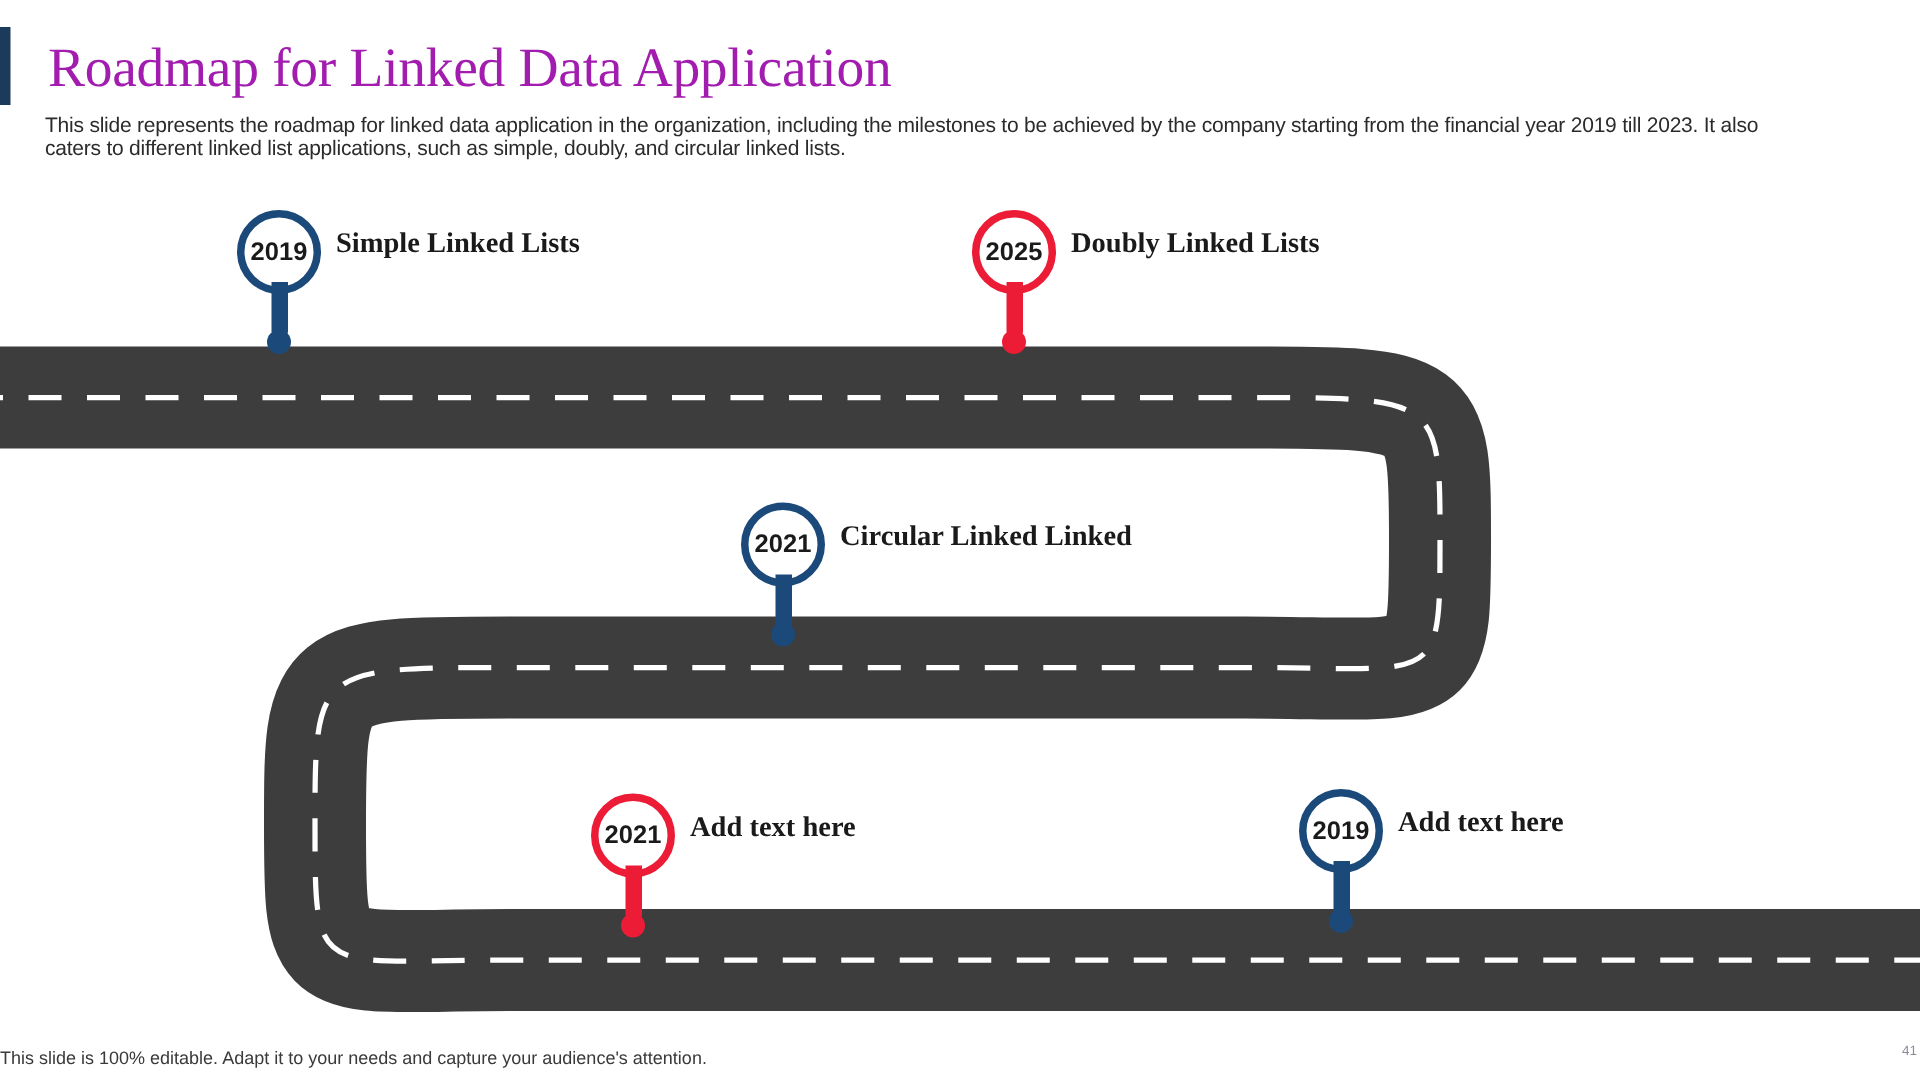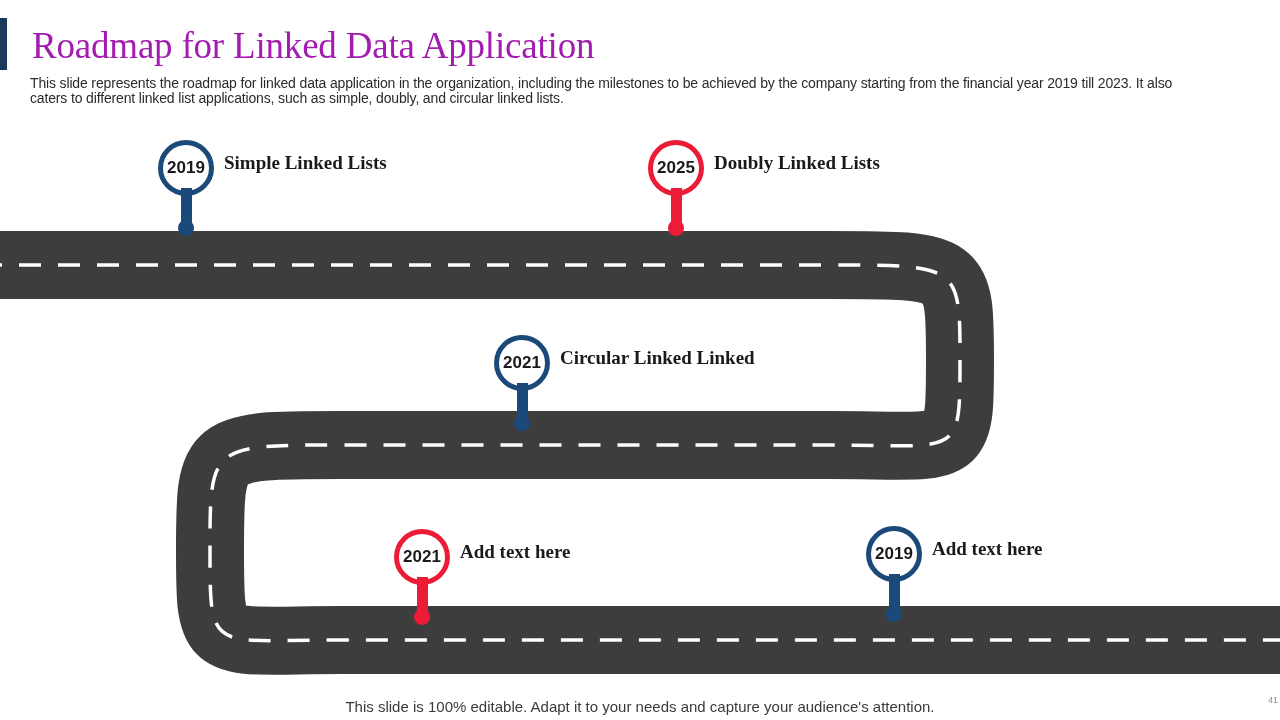--- a/index.html
+++ b/index.html
@@ -13,22 +13,22 @@
   .page-title{
     position:absolute;left:32px;top:24px;
     font-family:"Liberation Serif", serif;
     font-size:37px;color:#a21caf;letter-spacing:-0.2px;white-space:nowrap;
   }
   .page-subtitle{
     position:absolute;left:30px;top:76px;width:1165px;
     font-size:14px;line-height:15px;color:#2b2b2b;letter-spacing:-0.15px;
   }
   .footer-note{
-    position:absolute;left:0;top:698px;width:1280px;text-align:center;
-    font-size:15px;color:#3a3a3a;
+    position:absolute;left:0;top:698px;width:1280px;text-align:left;
+    font-size:12px;color:#3a3a3a;
   }
   .page-number{
     position:absolute;right:2px;top:695px;font-size:9px;color:#8a8a99;
   }
 
   
   .road-wrap{position:absolute;left:0;top:100px;width:1280px;height:580px;}
   .road-wrap svg{display:block;}
 
   

